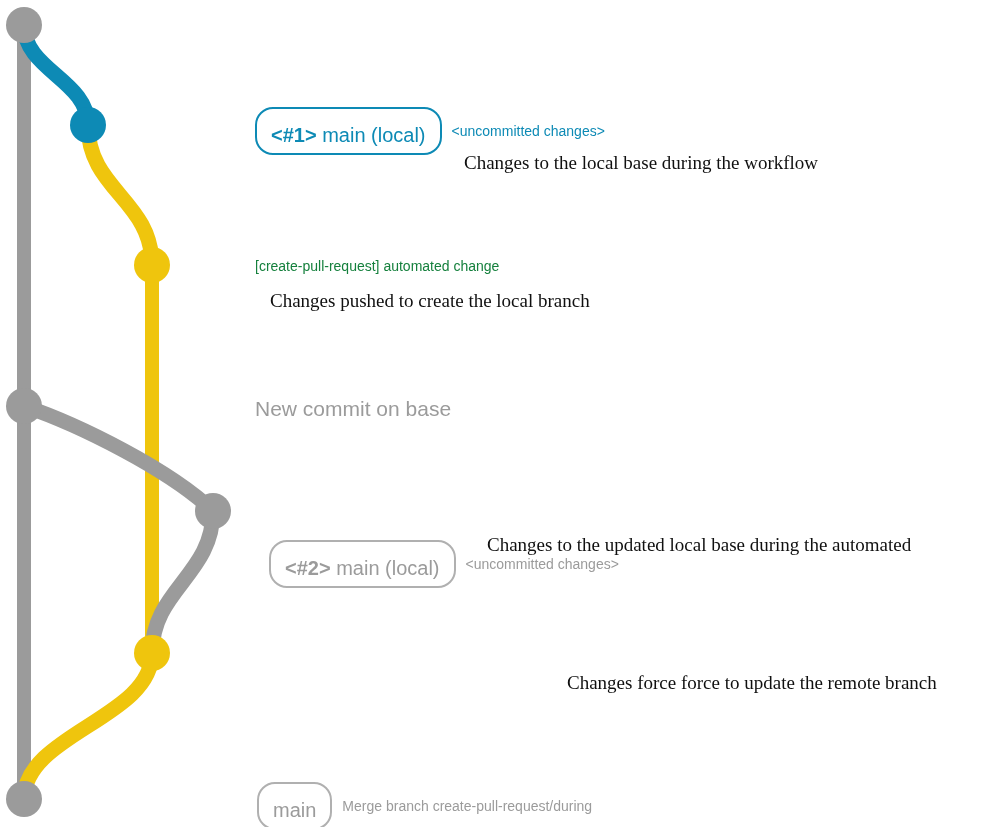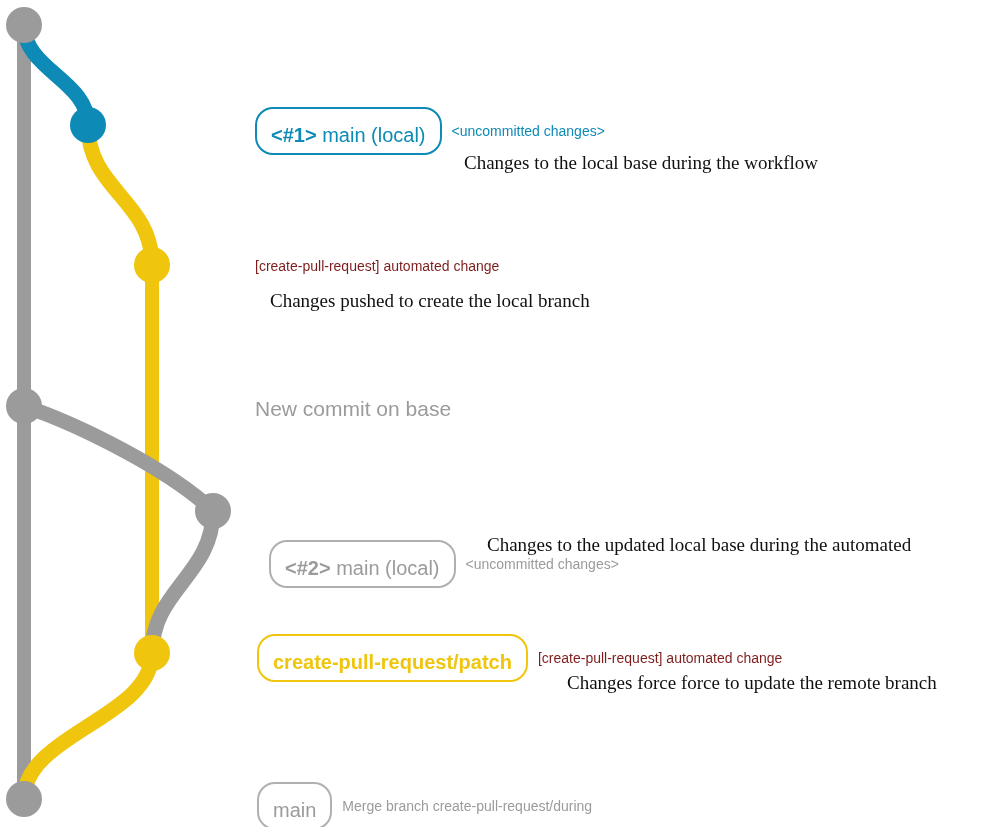--- a/index.html
+++ b/index.html
@@ -69,21 +69,21 @@
   .subject {
     display: inline-block;
     vertical-align: middle;
     font-size: 14px;
     line-height: 24px;
     white-space: nowrap;
     font-family: "Liberation Sans", sans-serif;
   }
   .subject.blue   { color: #0d8ab5; }
   .subject.gray   { color: #9b9b9b; }
-  .subject.yellow { color: #7f1d1d; }
+  .subject.yellow { color: #15803d; }
 
   
   .desc {
     position: absolute;
     font-family: "Liberation Serif", serif;
     font-size: 19px;
     line-height: 22px;
     color: #101010;
     white-space: nowrap;
   }
@@ -139,25 +139,20 @@
     <span>New commit on base</span>
   </div>
 
   <div class="pill-wrap" style="top:496px; left:269px;margin-top:44px;">
     <span class="pill gray">
       <span class="bold">&lt;#2&gt;</span><span> main (local)</span>
     </span><span class="subject gray">&lt;uncommitted changes&gt;</span>
   </div>
   <div class="desc" style="top:534px; left:487px;">Changes to the updated local base during the automated</div>
 
-  <div class="pill-wrap" style="top:634px; left:257px;">
-    <span class="pill yellow">
-      <span>create-pull-request/patch</span>
-    </span><span class="subject yellow">[create-pull-request] automated change</span>
-  </div>
   <div class="desc" style="top:672px; left:567px;">Changes force force to update the remote branch</div>
 
   <div class="pill-wrap" style="top:782px; left:257px;">
     <span class="pill gray">
       <span>main</span>
     </span><span class="subject gray">Merge branch create-pull-request/during</span>
   </div>
 
 </div>
 

